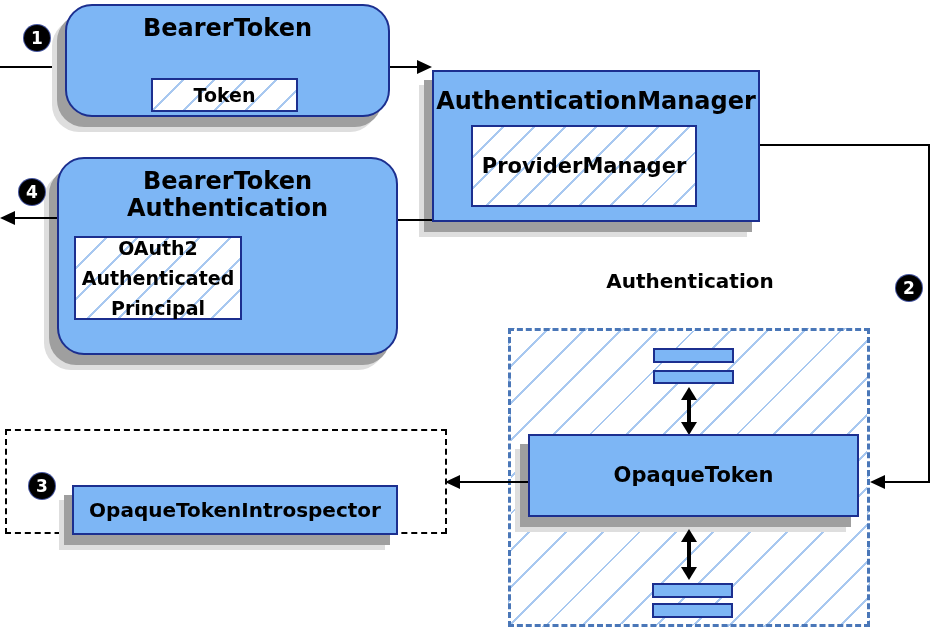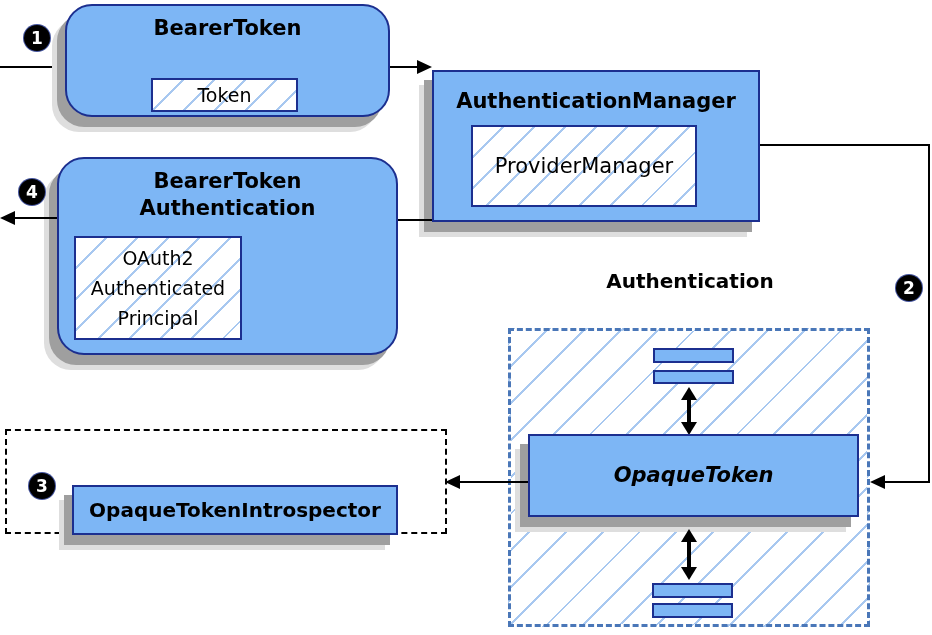--- a/index.html
+++ b/index.html
@@ -7,27 +7,27 @@
     position:relative;width:932px;height:635px;background:#ffffff;overflow:hidden;
     font-family:"DejaVu Sans","Liberation Sans",sans-serif;color:#000;
   }
   .node{
     position:absolute;background:#7db6f5;border:2px solid #1c2f8f;box-sizing:border-box;
   }
   .rounded{border-radius:27px;}
   .shadowed{box-shadow:-8px 10px 0 #9f9f9f,-13px 15px 0 #dedede;}
   .node-title{
     position:absolute;left:0;width:100%;text-align:center;font-weight:bold;
-    font-size:21px;line-height:27px;
+    font-size:24px;line-height:27px;
   }
   .hatchbox{
     position:absolute;box-sizing:border-box;background-color:#ffffff;
     background-image:repeating-linear-gradient(135deg,rgba(0,0,0,0) 0 20px,#a8c8f0 20px 22px);
     border:2px solid #1c2f8f;display:flex;align-items:center;justify-content:center;
-    font-weight:normal;font-size:19px;text-align:center;line-height:30px;
+    font-weight:bold;font-size:19px;text-align:center;line-height:30px;
   }
   .dashed-group{
     position:absolute;box-sizing:border-box;border:3px dashed #4a77b8;
     background-color:#ffffff;
     background-image:repeating-linear-gradient(135deg,rgba(0,0,0,0) 0 24px,#a8c8f0 24px 26px);
   }
   .dashed-black{
     position:absolute;box-sizing:border-box;border:2px dashed #000;background:#ffffff;
   }
   .bar{
@@ -40,21 +40,21 @@
   .ah-left{position:absolute;width:0;height:0;border-top:7px solid transparent;border-bottom:7px solid transparent;border-right:15px solid #000;}
   .badge{
     position:absolute;width:26px;height:26px;border-radius:50%;background:#000;color:#fff;
     font-weight:bold;font-size:17px;display:flex;align-items:center;justify-content:center;
     box-shadow:0 0 0 1px #44549e;
   }
   .heading{
     position:absolute;text-align:center;font-weight:bold;font-size:20px;line-height:26px;
   }
   .flexcenter{display:flex;flex-direction:column;align-items:center;justify-content:center;}
-  .biglabel{font-weight:bold;font-size:21px;line-height:27px;text-align:right;font-style:italic;}
+  .biglabel{font-weight:bold;font-size:21px;line-height:27px;text-align:right;}
   .vdarrow{position:absolute;width:16px;}
   .vdarrow .stem{position:absolute;left:6px;top:10px;bottom:10px;width:4px;background:#000;}
   .vdarrow .tip-up{position:absolute;left:0;top:0;width:0;height:0;border-left:8px solid transparent;border-right:8px solid transparent;border-bottom:13px solid #000;}
   .vdarrow .tip-down{position:absolute;left:0;bottom:0;width:0;height:0;border-left:8px solid transparent;border-right:8px solid transparent;border-top:13px solid #000;}
 </style>
 </head>
 <body>
 
 <div id="canvas">
 
@@ -82,21 +82,21 @@
     </div>
   </div>
 
   <div class="hline" style="left:398px;top:219px;width:34px;"></div>
 
   <div class="node rounded shadowed" style="left:57px;top:157px;width:341px;height:198px;">
     <div class="node-title" style="top:9px;">
       <div>BearerToken</div>
       <div>Authentication</div>
     </div>
-    <div class="hatchbox flexcenter" style="left:15px;top:77px;width:168px;height:104px;">
+    <div class="hatchbox flexcenter" style="left:15px;top:77px;width:168px;height:84px;">
       <div>OAuth2</div>
       <div>Authenticated</div>
       <div>Principal</div>
     </div>
   </div>
 
   <div class="hline" style="left:10px;top:217px;width:47px;"></div>
   <div class="ah-left" style="left:0px;top:211px;"></div>
   <div class="badge" style="left:19px;top:179px;">
     <span>4</span>

